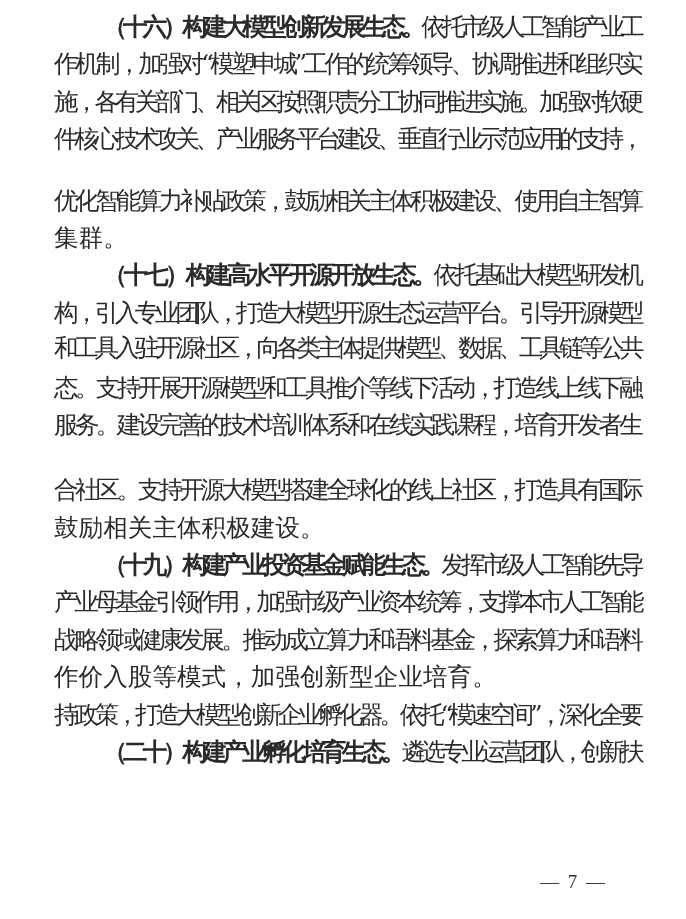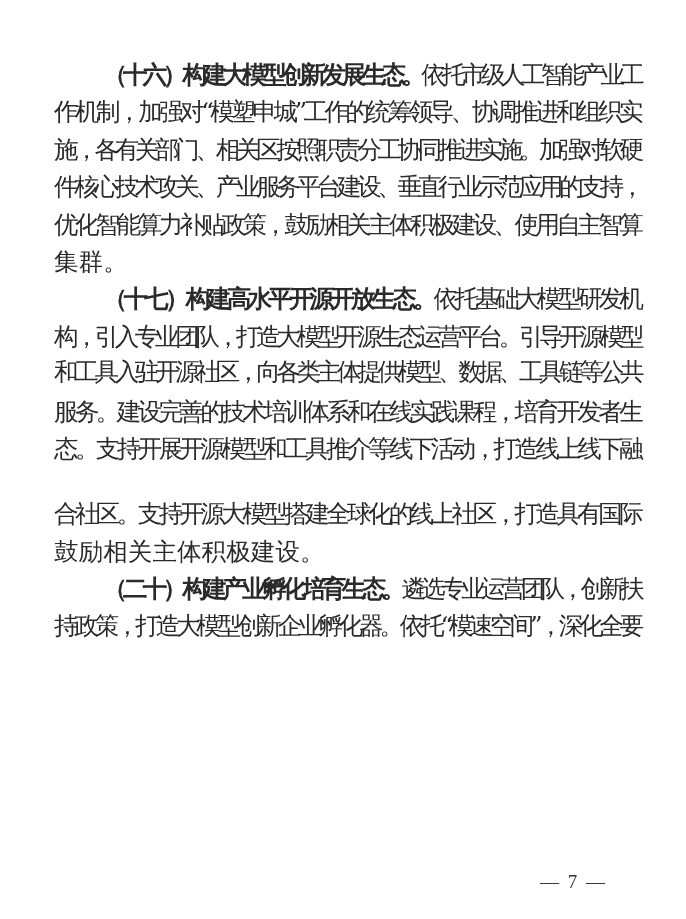--- a/index.html
+++ b/index.html
@@ -14,40 +14,46 @@
   .heading { font-weight:bold; }
   .page-number { position:absolute; left:540px; top:871px; font-size:19px; color:#333;
                  font-family:"Liberation Serif", serif; letter-spacing:2px; }
 </style>
 </head>
 <body>
 
 <div class="page">
 
   <div class="para">
-    <span class="line indent" style="letter-spacing: -4.80769px; margin-top: 48px;"><span class="heading">（十六）构建大模型创新发展生态。</span><span>依托市级人工智能产业工</span></span>
+    <span class="line indent" style="letter-spacing: -4.80769px;"><span class="heading">（十六）构建大模型创新发展生态。</span><span>依托市级人工智能产业工</span></span>
     <span class="line" style="letter-spacing: -3.60714px;">作机制，加强对“模塑申城”工作的统筹领导、协调推进和组织实</span>
     <span class="line" style="letter-spacing: -4.46429px;">施，各有关部门、相关区按照职责分工协同推进实施。加强对软硬</span>
     <span class="line" style="letter-spacing: -4.46429px;">件核心技术攻关、产业服务平台建设、垂直行业示范应用的支持，</span>
-    <span class="line" style="letter-spacing: -3.7037px;">优化智能算力补贴政策，鼓励相关主体积极建设、使用自主智算</span>
+    <span class="line" style="letter-spacing: -3.7037px; margin-top: 24px;">优化智能算力补贴政策，鼓励相关主体积极建设、使用自主智算</span>
     <span class="line last">集群。</span>
   </div>
 
   <div class="para">
     <span class="line indent" style="letter-spacing: -4px;"><span class="heading">（十七）构建高水平开源开放生态。</span><span>依托基础大模型研发机</span></span>
     <span class="line" style="letter-spacing: -4.46429px;">构，引入专业团队，打造大模型开源生态运营平台。引导开源模型</span>
     <span class="line" style="letter-spacing: -4.46429px; font-family: Liberation Mono, monospace;">和工具入驻开源社区，向各类主体提供模型、数据、工具链等公共</span>
+    <span class="line" style="letter-spacing: -3.7037px;">态。支持开展开源模型和工具推介等线下活动，打造线上线下融</span>
     <span class="line" style="letter-spacing: -3.7037px;">服务。建设完善的技术培训体系和在线实践课程，培育开发者生</span>
-    <span class="line" style="letter-spacing: -3.7037px;">态。支持开展开源模型和工具推介等线下活动，打造线上线下融</span>
     <span class="line" style="letter-spacing: -3.7037px; margin-top: 28px;">合社区。支持开源大模型搭建全球化的线上社区，打造具有国际</span>
     <span class="line last">鼓励相关主体积极建设。</span>
   </div>
 
 
+  <div class="para">
+    <span class="line indent" style="letter-spacing: -4.80769px;"><span class="heading">（十九）构建产业投资基金赋能生态。</span><span>发挥市级人工智能先导</span></span>
+    <span class="line" style="letter-spacing: -4.46429px;">产业母基金引领作用，加强市级产业资本统筹，支撑本市人工智能</span>
+    <span class="line" style="letter-spacing: -3.7037px;">战略领域健康发展。推动成立算力和语料基金，探索算力和语料</span>
+    <span class="line last">作价入股等模式，加强创新型企业培育。</span>
+  </div>
 
   <div class="para">
+    <span class="line" style="letter-spacing: -4.31034px;">持政策，打造大模型创新企业孵化器。依托“模速空间”，深化全要</span>
     <span class="line indent" style="letter-spacing: -4.80769px;"><span class="heading">（二十）构建产业孵化培育生态。</span><span>遴选专业运营团队，创新扶</span></span>
-    <span class="line" style="letter-spacing: -4.31034px;">持政策，打造大模型创新企业孵化器。依托“模速空间”，深化全要</span>
   </div>
 
 </div>
 
 <div class="page-number">— 7 —</div>
 
 </body></html>

